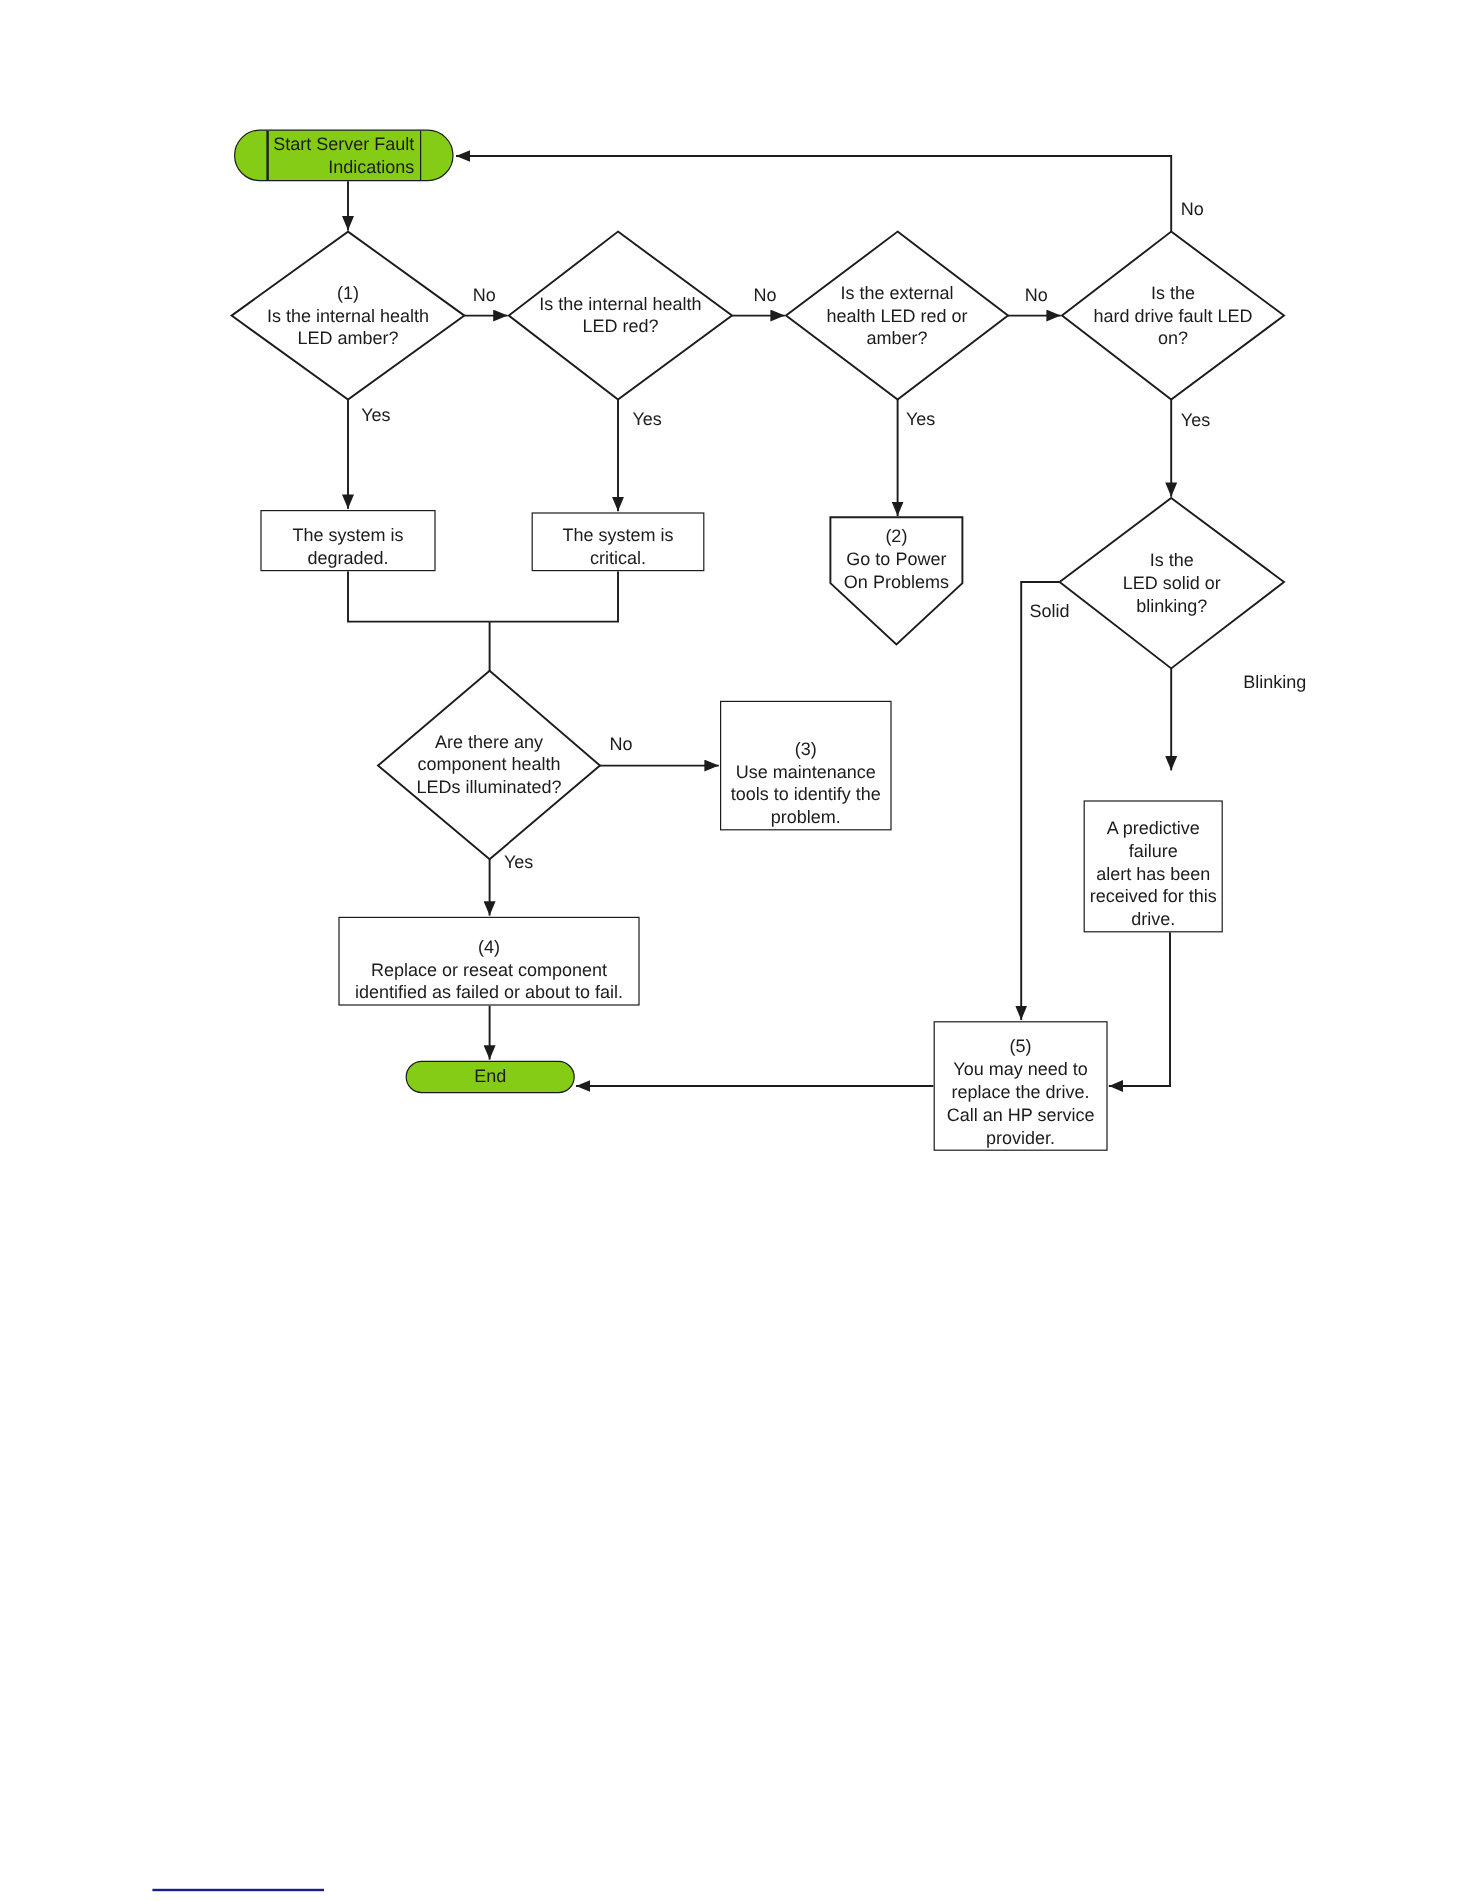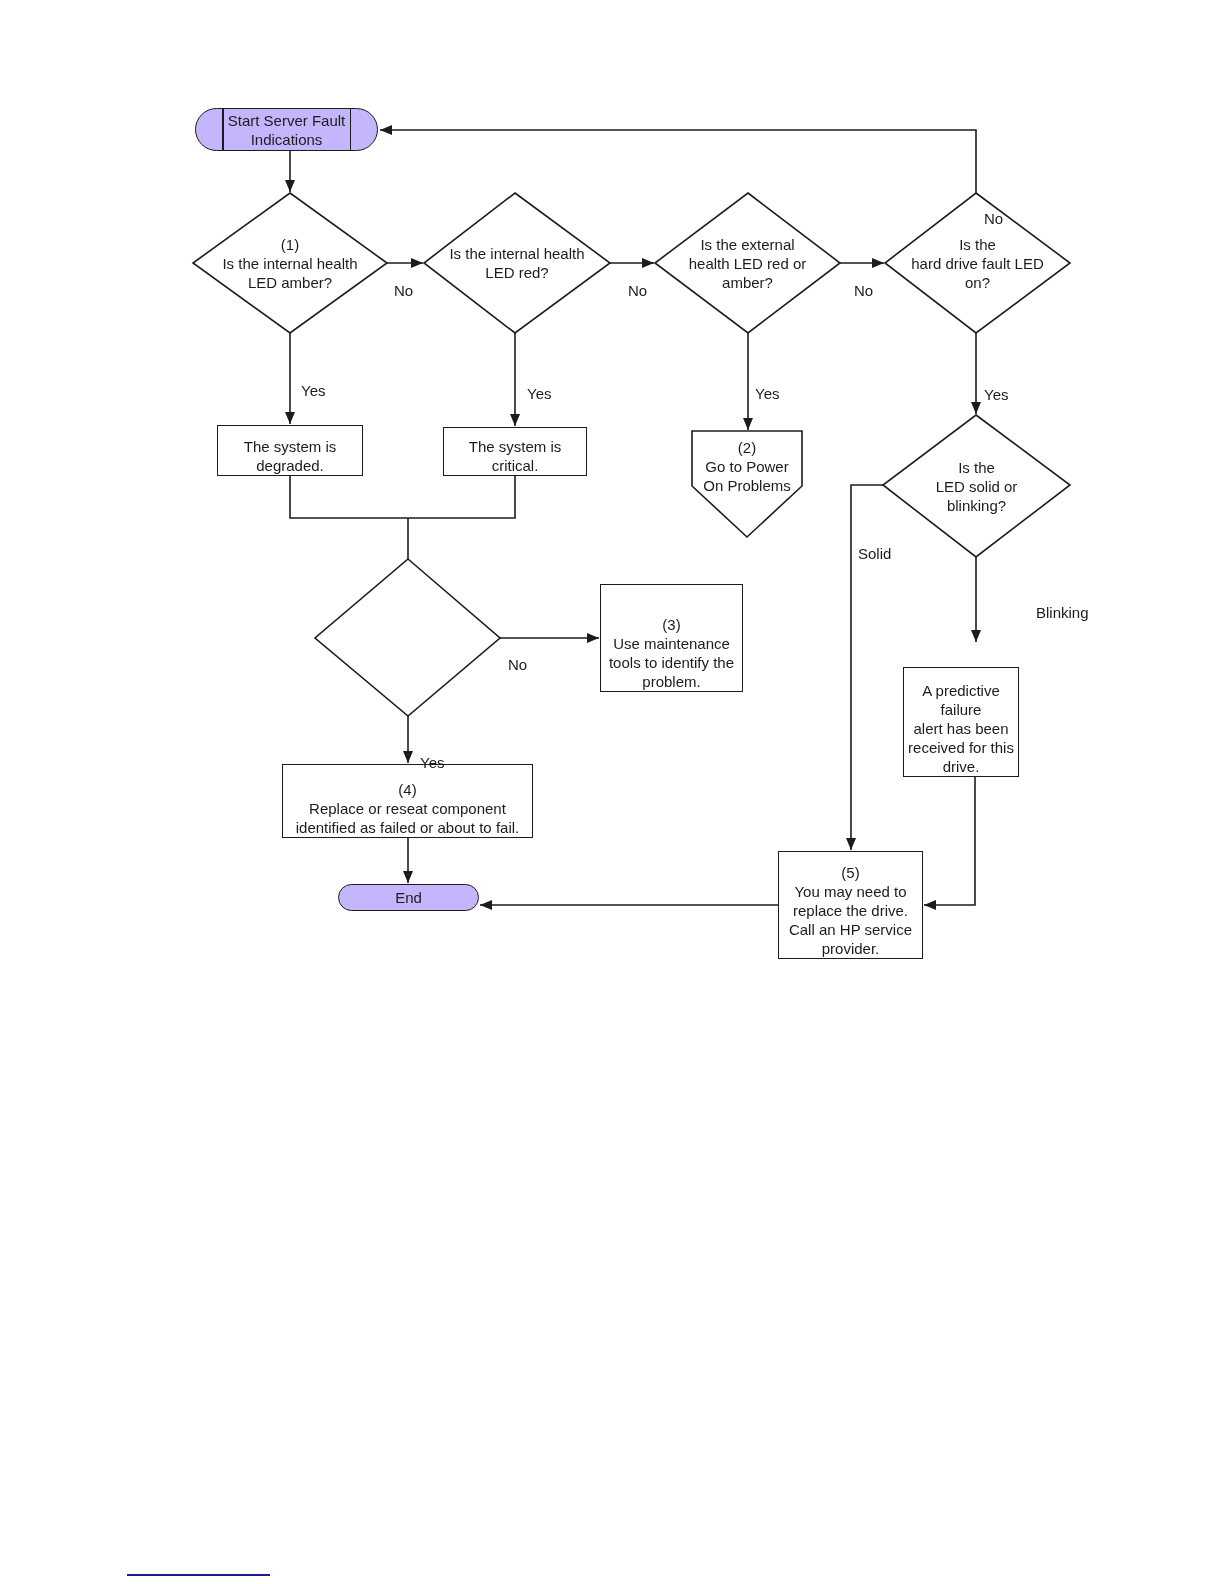--- a/index.html
+++ b/index.html
@@ -23,23 +23,23 @@
   }
   .node {
     display: flex;
     align-items: center;
     justify-content: center;
     text-align: center;
     box-sizing: border-box;
   }
   .node .txt { white-space: pre-line; display: block; }
   .rect  { background: #ffffff; border: 1.7px solid #1c1c1c; align-items: flex-end; }
-  .stadium { background: #c4b5fd; border: 1.6px solid #1c1c1c; border-radius: 22px; }
+  .stadium { background: #84cc16; border: 1.6px solid #1c1c1c; border-radius: 22px; text-align: right; }
   .seam { position: absolute; top: 0; bottom: 0; width: 1.5px; background: #1c1c1c; }
-  .edge-label { white-space: nowrap; margin-top: 44px; }
+  .edge-label { white-space: nowrap; }
   .footer-rule { position: absolute; left: 127px; top: 1574px; width: 143px; height: 2px; background: #1b1b8e; }
 </style>
 </head>
 <body>
 
 <div class="page">
 
   <svg class="wires" width="1224" height="1584" viewBox="0 0 1224 1584">
     <defs>
       <marker id="arr" viewBox="0 0 12 10" markerWidth="12" markerHeight="10" refX="12" refY="5" orient="auto" markerUnits="userSpaceOnUse">
@@ -100,20 +100,25 @@
   <div class="node" style="left:885px; top:193px; width:185px; height:140px;">
     <span class="txt">Is the
 hard drive fault LED
 on?</span>
   </div>
   <div class="node" style="left:883px; top:415px; width:187px; height:142px;">
     <span class="txt">Is the
 LED solid or
 blinking?</span>
   </div>
+  <div class="node" style="left:315px; top:559px; width:185px; height:157px;">
+    <span class="txt">Are there any
+component health
+LEDs illuminated?</span>
+  </div>
   <div class="node" style="left:692px; top:431px; width:110px; height:70px;">
     <span class="txt">(2)
 Go to Power
 On Problems</span>
   </div>
 
   <div class="node rect" style="left:217px; top:425px; width:146px; height:51px;">
     <span class="txt">The system is
 degraded.</span>
   </div>

